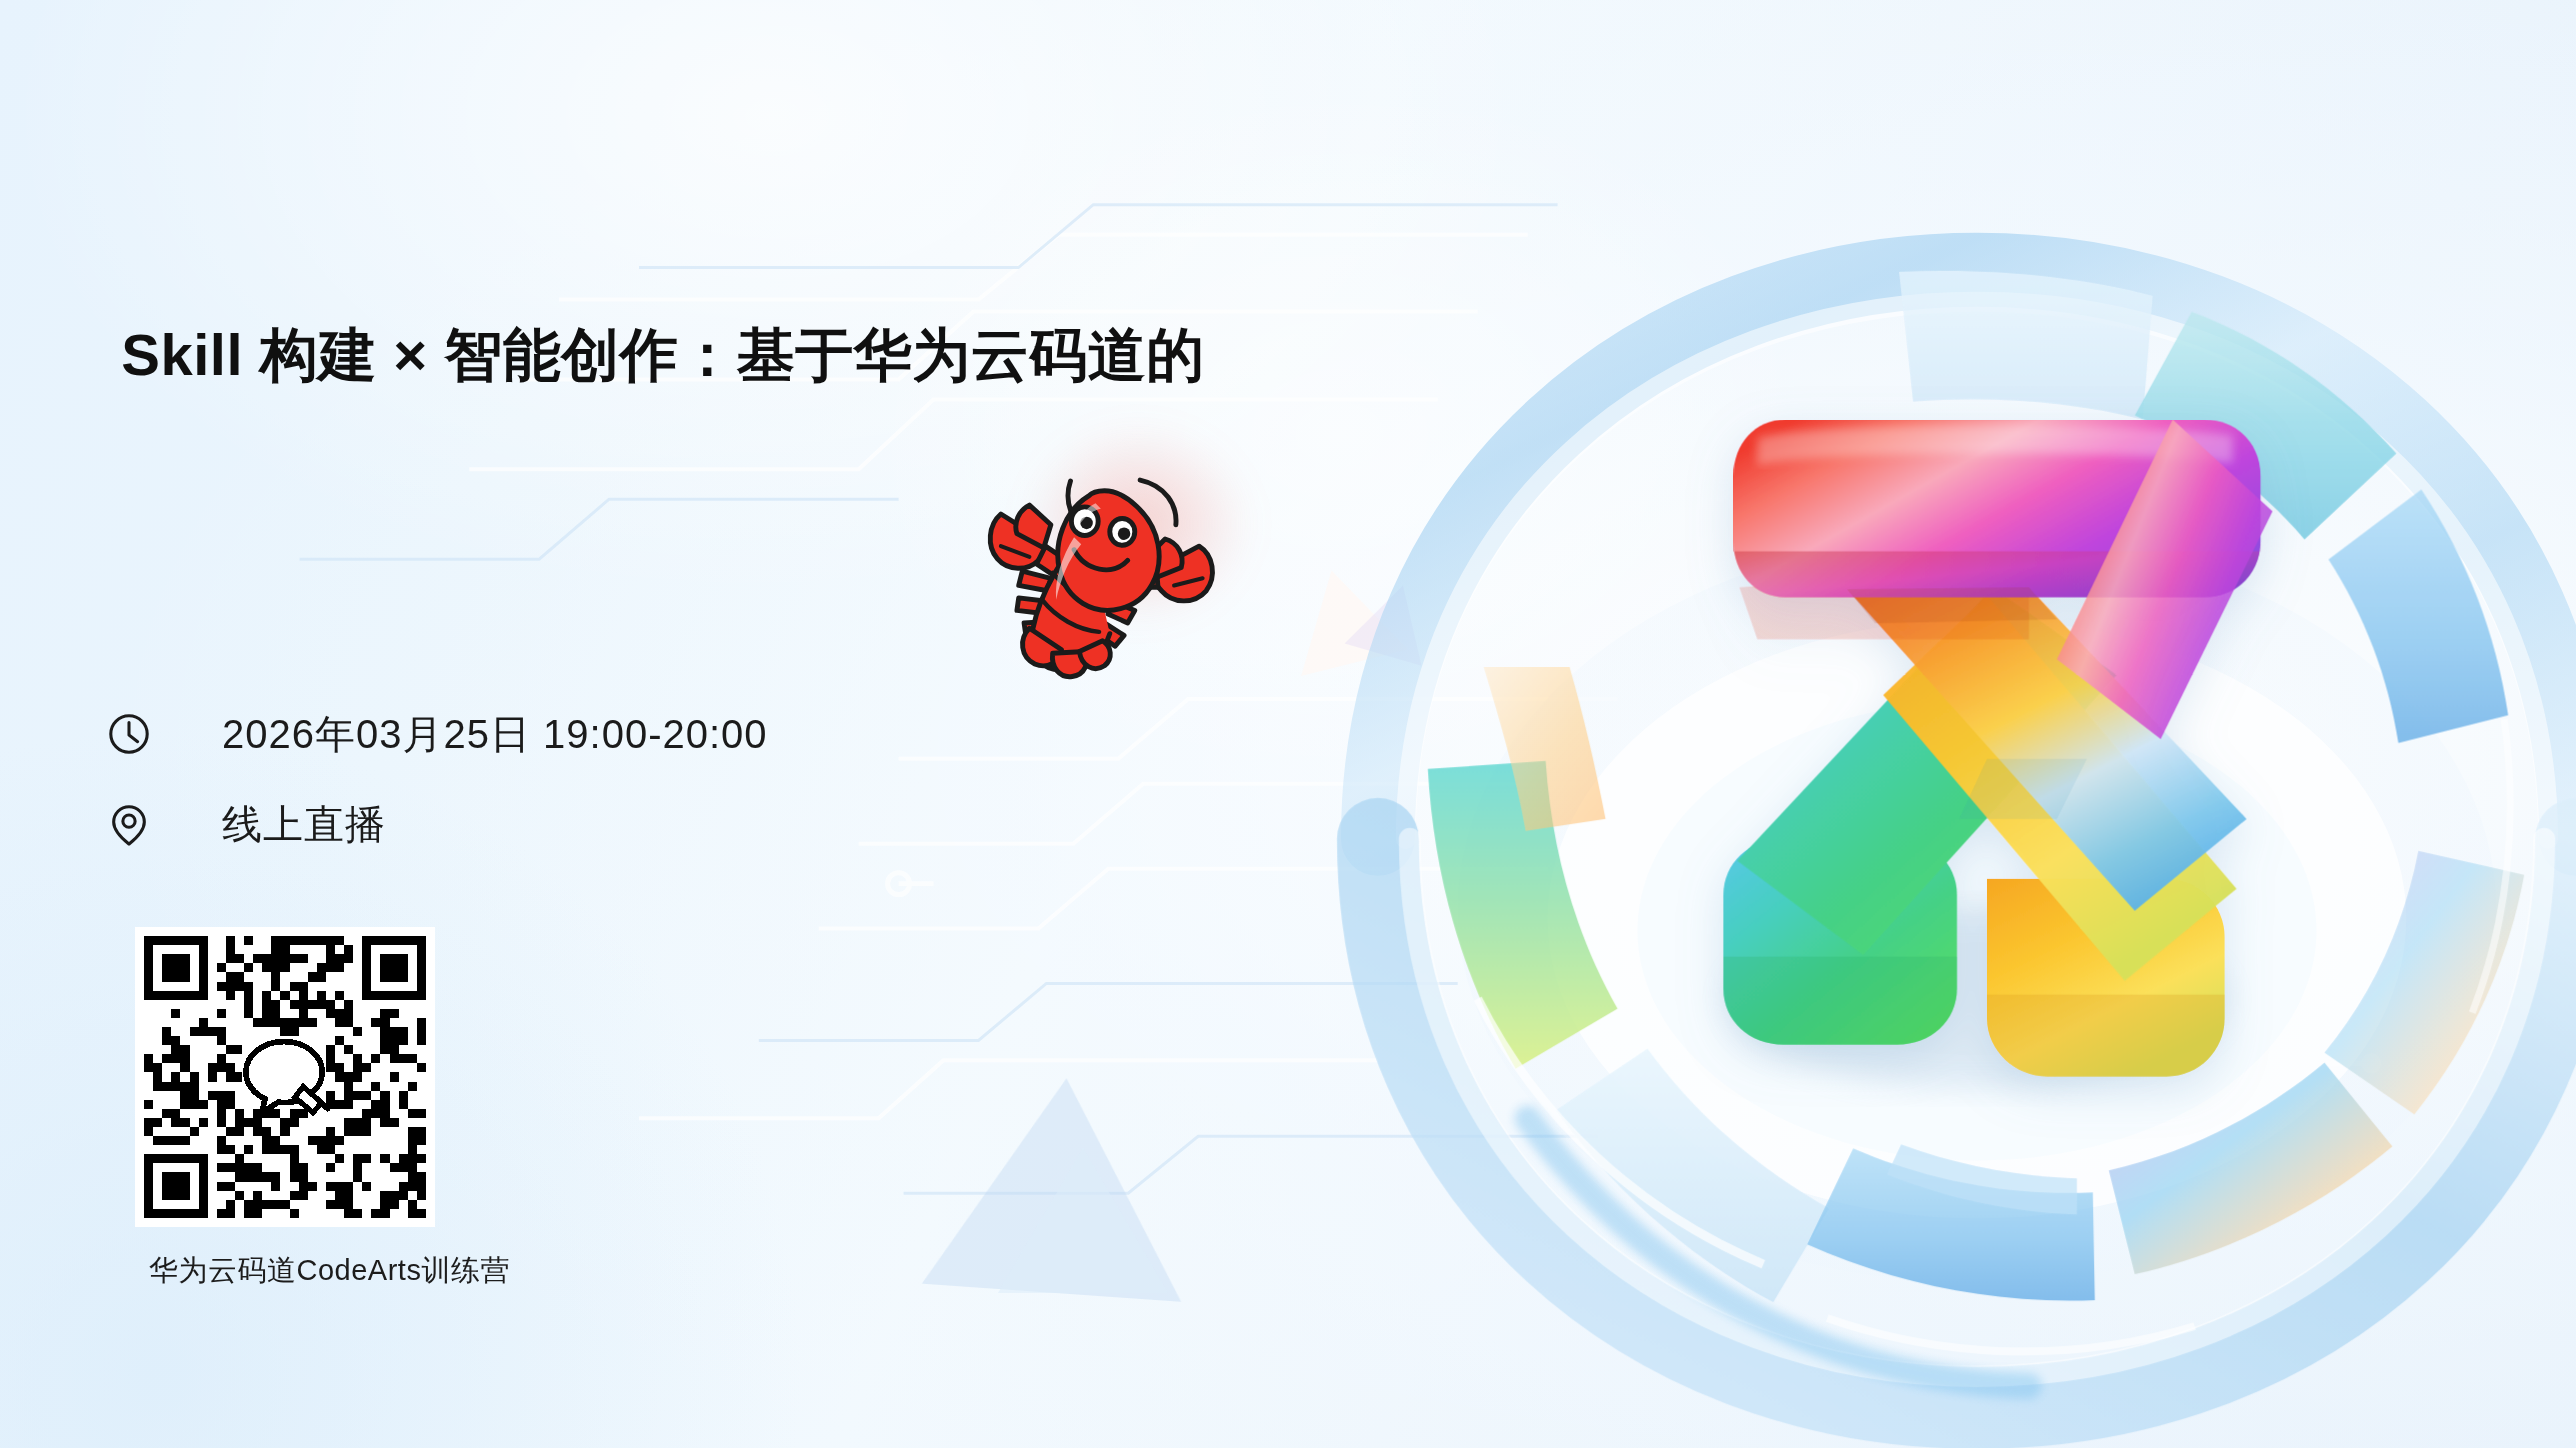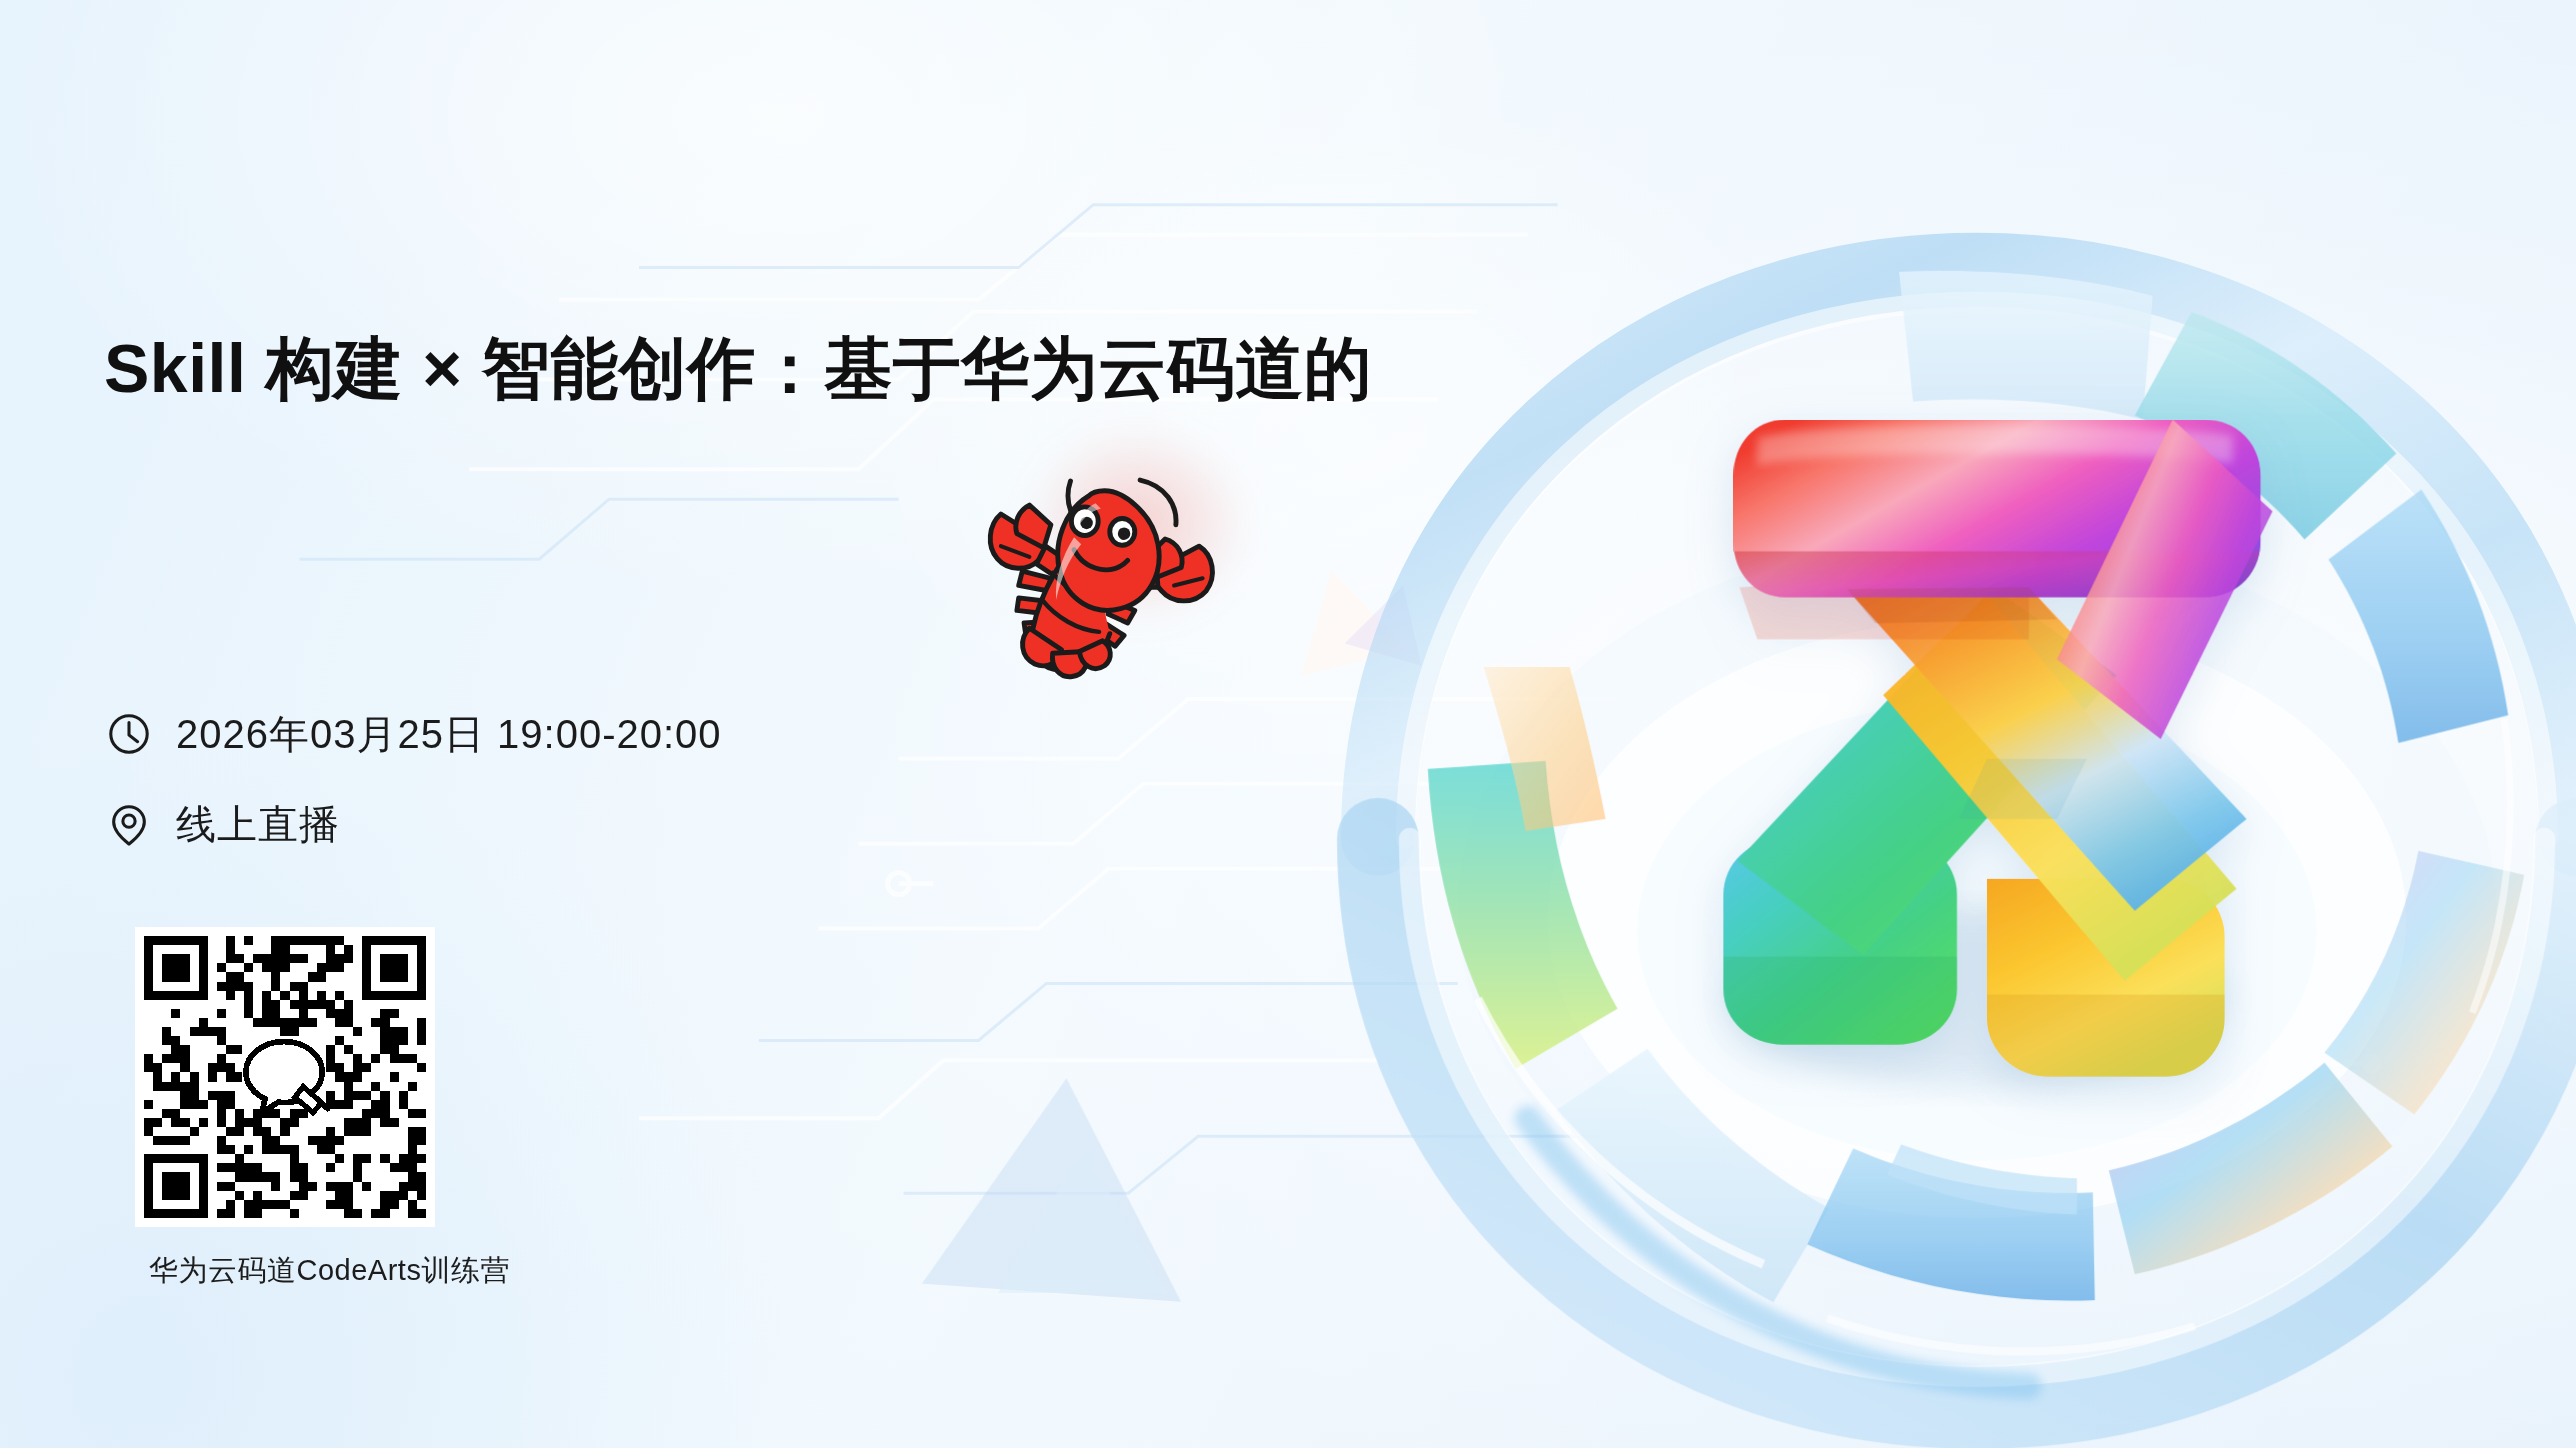--- a/index.html
+++ b/index.html
@@ -80,25 +80,26 @@
     width: 1178px;
     height: 100%;
   }
 
   .title {
     position: absolute;
     top: 276px;
     left: 0;
     width: 1118px;
     color: #101010;
-    font-size: 68px;
+    font-size: 58px;
     font-weight: 700;
     line-height: 1.38;
     letter-spacing: 0.5px;
     white-space: nowrap;
+    text-align: center;
   }
   .title-line { display:block; }
 
   .meta {
     position: absolute;
     left: 2px;
     width: 899px;
   }
   .meta-date { top: 711px; }
   .meta-place { top: 801px; }
@@ -112,21 +113,21 @@
     font-size: 40px;
     font-weight: 400;
     letter-spacing: 1px;
     white-space: nowrap;
   }
   .meta-icon {
     width: 46px; height: 46px;
     flex: 0 0 46px;
     display: block;
   }
-  .meta-text { line-height: 1; }
+  .meta-text { line-height: 1; margin-left: 46px; }
 
   
   .qr-block {
     position: absolute;
     left: 135px;
     top: 927px;
     width: 308px;
   }
   .qr-card {
     width: 300px;

